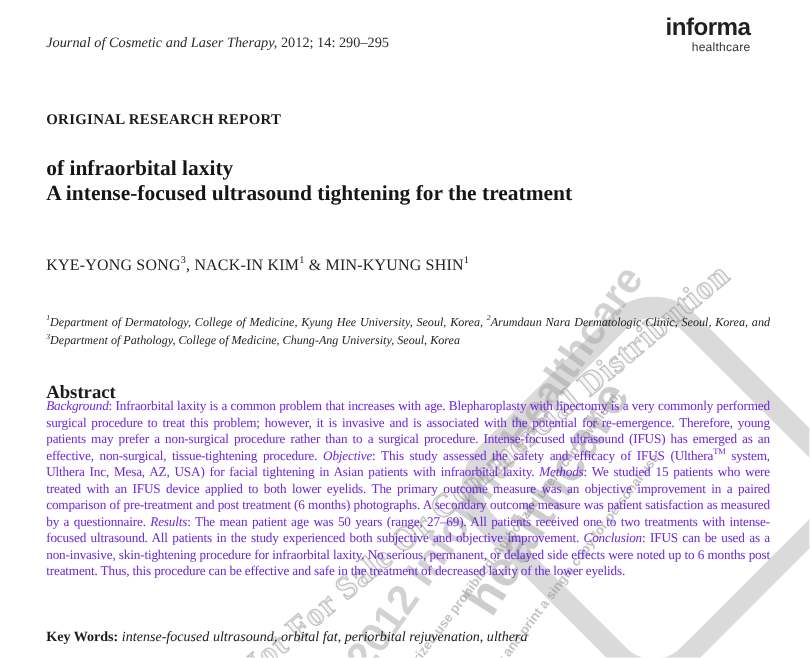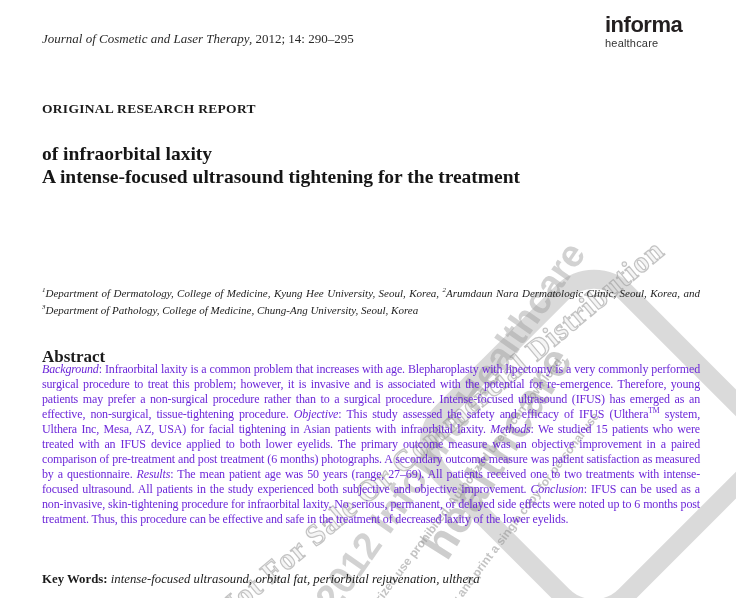--- a/index.html
+++ b/index.html
@@ -5,21 +5,21 @@
   html,body { margin:0; padding:0; background:#ffffff; }
   .page {
     position:relative; width:736px; height:598px; background:#ffffff;
     overflow:hidden; font-family:"Liberation Serif", serif; color:#1b1b1b;
   }
   .content { position:relative; z-index:2; }
 
   
   .journal-line { position:absolute; left:42px; top:31px; font-size:13px; color:#2a2a2a; }
   .journal-line .jl-italic { font-style:italic; }
-  .logo { position:absolute; left:605px; top:14px; font-family:"Liberation Sans", sans-serif; }
+  .logo { position:absolute; left:605px; top:14px; font-family:"Liberation Sans", sans-serif;text-align:right; }
   .logo-main { font-size:22px; font-weight:700; color:#231f20; letter-spacing:-0.5px; line-height:22px; }
   .logo-sub  { font-size:11px; font-weight:400; color:#333; letter-spacing:0.2px; margin-top:1px; }
   .section-label { position:absolute; left:42px; top:90px; font-size:13.5px; font-weight:700; letter-spacing:0.3px;margin-top:11px; }
 
   
   .title { position:absolute; left:42px; top:142px; margin:0; font-size:19.5px; font-weight:700; line-height:23px; color:#161616; }
   .title .title-line { display:block; }
   .authors { position:absolute; left:42px; top:231px; font-size:14.5px; line-height:20.5px; letter-spacing:0.2px; color:#222; }
   .authors sup, .affiliations sup, .abstract-body sup { font-size:64%; line-height:0; vertical-align:super; }
   .affiliations { position:absolute; left:42px; top:285px; width:658px; font-size:11px; font-style:italic; line-height:16.5px; text-align:justify; color:#222; }
@@ -88,20 +88,21 @@
     </div>
 
     <div class="section-label">ORIGINAL RESEARCH REPORT</div>
 
     <h1 class="title">
       <span class="title-line">of infraorbital laxity</span>
       <span class="title-line">A intense-focused ultrasound tightening for the treatment</span>
     </h1>
 
     <div class="authors">
+      <div><span>KYE-YONG SONG</span><sup>3</sup><span>, NACK-IN KIM</span><sup>1</sup><span> &amp; MIN-KYUNG SHIN</span><sup>1</sup></div>
     </div>
 
     <div class="affiliations"><sup>1</sup><span>Department of Dermatology, College of Medicine, Kyung Hee University, Seoul, Korea, </span><sup>2</sup><span>Arumdaun Nara Dermatologic Clinic, Seoul, Korea, and </span><sup>3</sup><span>Department of Pathology, College of Medicine, Chung-Ang University, Seoul, Korea</span></div>
 
     <div class="abstract-heading">Abstract</div>
     <div class="abstract-body"><i>Background</i><span>: Infraorbital laxity is a common problem that increases with age. Blepharoplasty with lipectomy is a very commonly performed surgical procedure to treat this problem; however, it is invasive and is associated with the potential for re-emergence. Therefore, young patients may prefer a non-surgical procedure rather than to a surgical procedure. Intense-focused ultrasound (IFUS) has emerged as an effective, non-surgical, tissue-tightening procedure. </span><i>Objective</i><span>: This study assessed the safety and efficacy of IFUS (Ulthera</span><sup>TM</sup><span> system, Ulthera Inc, Mesa, AZ, USA) for facial tightening in Asian patients with infraorbital laxity. </span><i>Methods</i><span>: We studied 15 patients who were treated with an IFUS device applied to both lower eyelids. The primary outcome measure was an objective improvement in a paired comparison of pre-treatment and post treatment (6 months) photographs. A secondary outcome measure was patient satisfaction as measured by a questionnaire. </span><i>Results</i><span>: The mean patient age was 50 years (range, 27–69). All patients received one to two treatments with intense-focused ultrasound. All patients in the study experienced both subjective and objective improvement. </span><i>Conclusion</i><span>: IFUS can be used as a non-invasive, skin-tightening procedure for infraorbital laxity. No serious, permanent, or delayed side effects were noted up to 6 months post treatment. Thus, this procedure can be effective and safe in the treatment of decreased laxity of the lower eyelids.</span></div>
 
     <div class="keywords">
       <span class="kw-label">Key Words:</span><span class="kw-text"> intense-focused ultrasound, orbital fat, periorbital rejuvenation, ulthera</span>
     </div>

